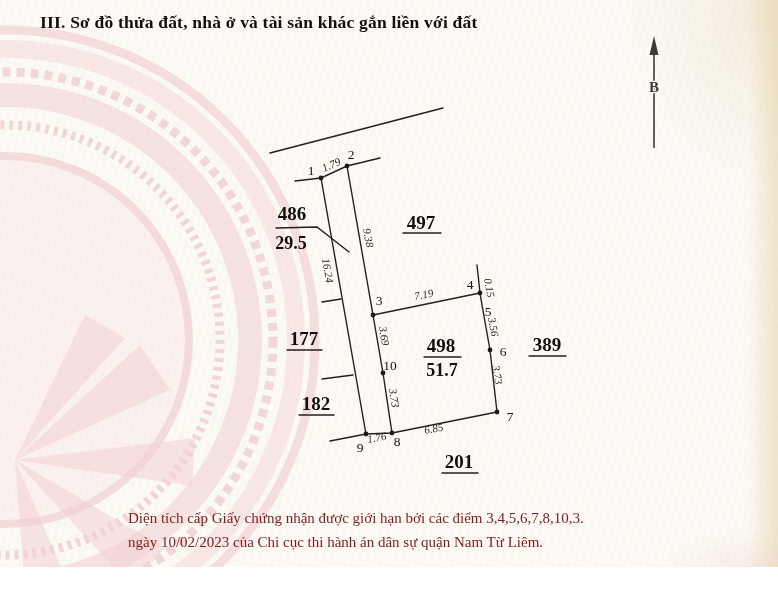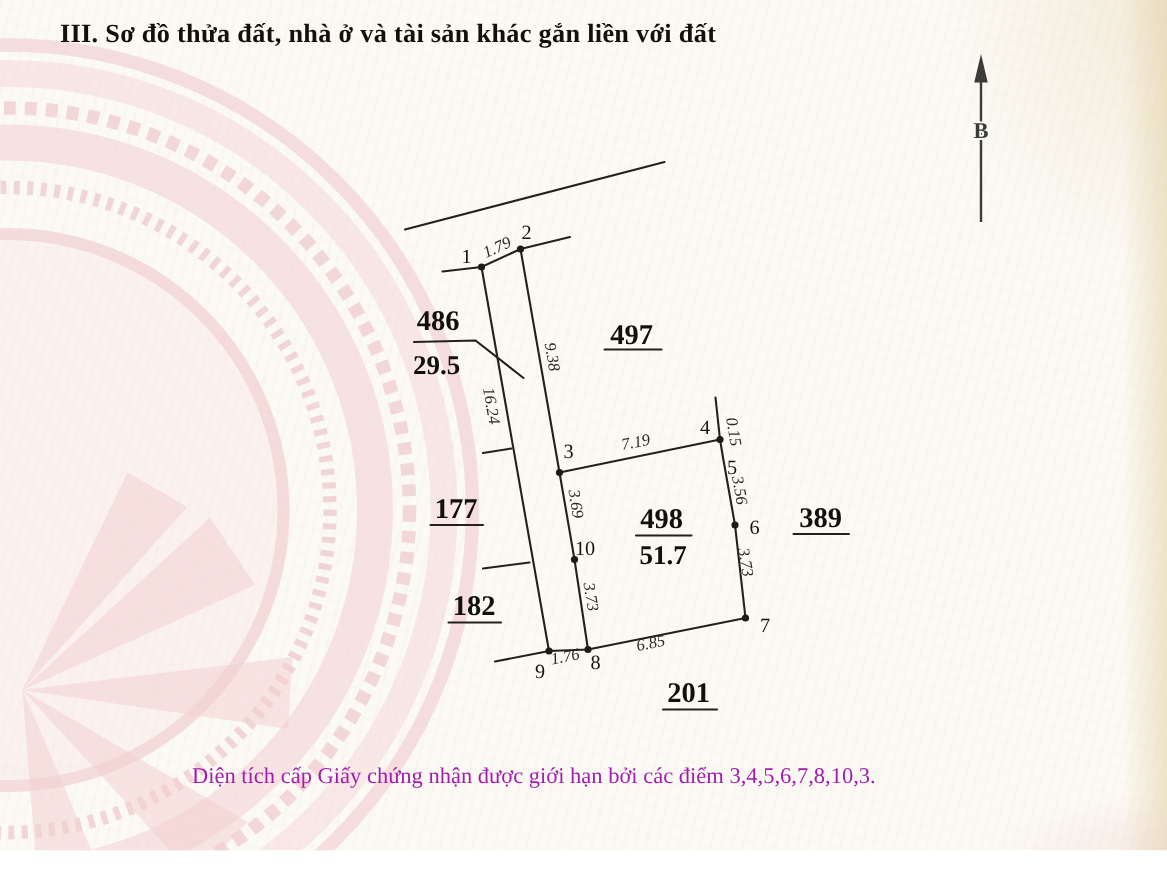--- a/index.html
+++ b/index.html
@@ -32,21 +32,21 @@
     background: radial-gradient(ellipse at 100% 100%, rgba(236,205,196,0.35), rgba(236,205,196,0) 70%);
   }
   .title {
     position: absolute; left: 40px; top: 12px;
     font-size: 17.5px; font-weight: bold; letter-spacing: 0.2px;
     color: #11100c;
   }
   .diagram { position: absolute; left: 0; top: 0; }
   .notes {
     position: absolute; left: 128px; top: 507px; width: 632px;
-    font-size: 15px; line-height: 23.5px; color: #a21caf;
+    font-size: 15px; line-height: 23.5px; color: #7f1d1d;
   }
   text { font-family: "Liberation Serif", serif; }
   .pt-label { font-size: 13.5px; fill: #161410; }
   .dim-label { font-size: 11px; font-style: italic; fill: #2a2820; }
   .parcel-label { font-size: 19px; font-weight: bold; fill: #12100c; }
   .area-label { font-size: 18px; font-weight: bold; fill: #12100c; }
   .north-label { font-size: 15px; font-weight: bold; fill: #3b3b38;
                  paint-order: stroke; stroke: #fcfaf5; stroke-width: 2.5px; }
 </style>
 </head>
@@ -154,15 +154,16 @@
 
     <g>
       <line x1="654" y1="148" x2="654" y2="50" stroke="#3b3b38" stroke-width="1.6"></line>
       <polygon points="654,36 649.5,55 658.5,55" fill="#3b3b38"></polygon>
       <text class="north-label" x="654" y="92" text-anchor="middle">B</text>
     </g>
   </svg>
 
   <div class="notes">
     <div>Diện tích cấp Giấy chứng nhận được giới hạn bởi các điểm 3,4,5,6,7,8,10,3.</div>
+    <div>ngày 10/02/2023 của Chi cục thi hành án dân sự quận Nam Từ Liêm.</div>
   </div>
 
 </div>
 
 </body></html>

